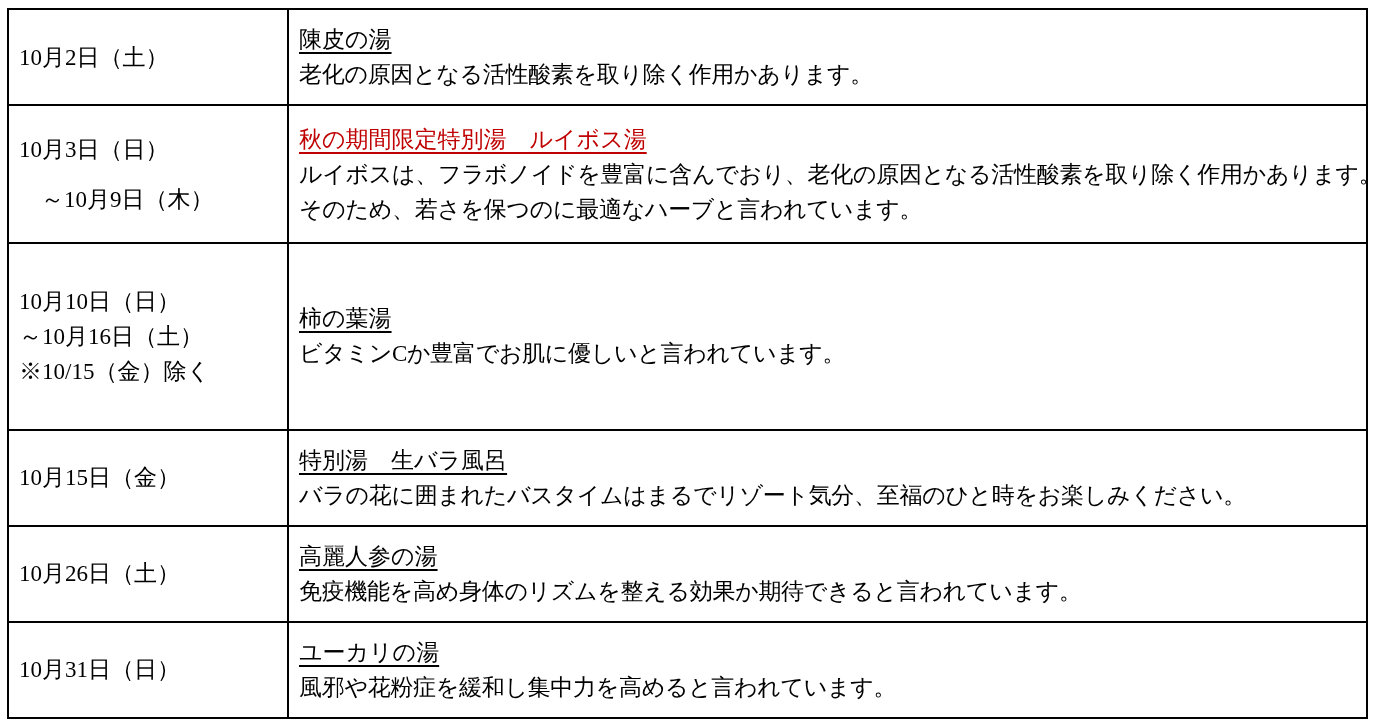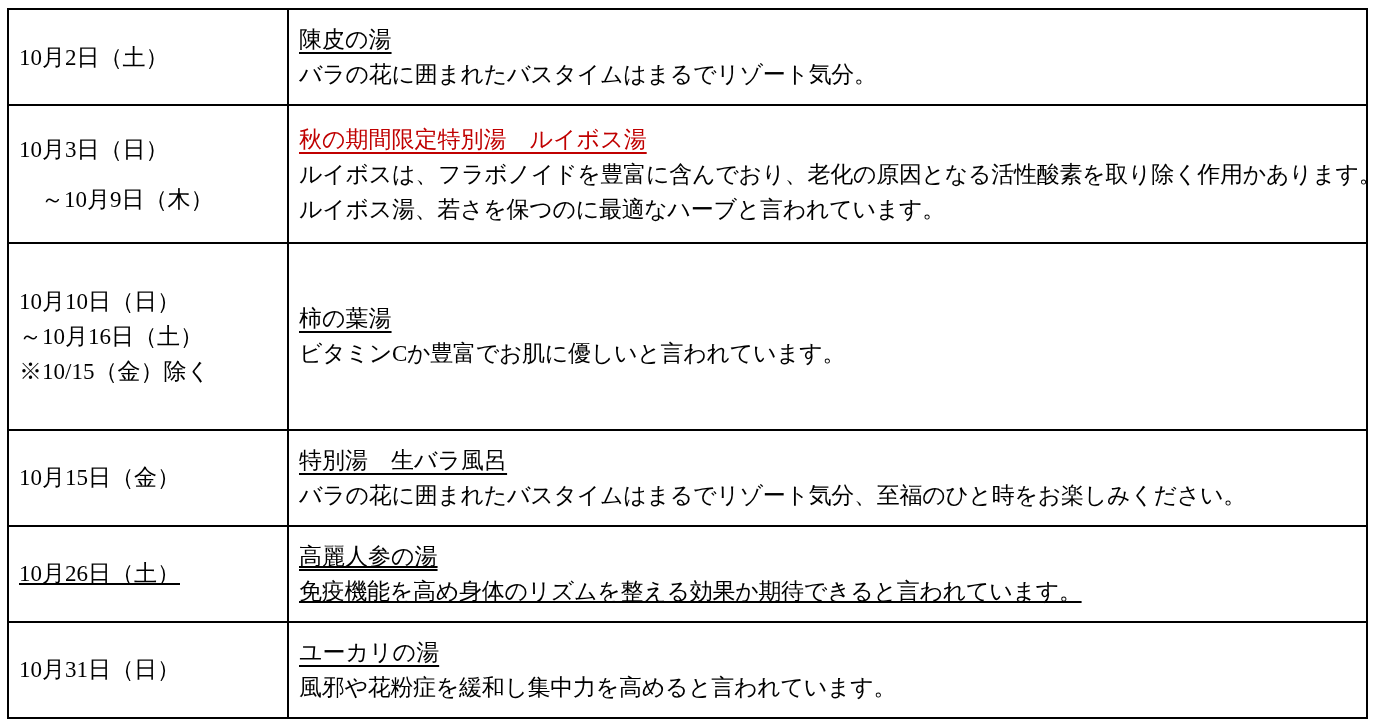--- a/index.html
+++ b/index.html
@@ -44,53 +44,53 @@
     text-decoration: underline;
   }
   .desc-line { white-space: nowrap; letter-spacing: -0.3px; }
   
   tr.r1 { height: 80px; }
   tr.r2 { height: 112px; }
   tr.r3 { height: 155px; }
   tr.r4 { height: 73px; }
   tr.r5 { height: 74px; }
   tr.r6 { height: 72px; }
-  tr.r7 { height: 68px; text-decoration: underline; }
+  tr.r7 { height: 68px; }
   tr.r8 { height: 72px; padding-left: 12px; }
 </style>
 </head>
 <body>
 
 <div class="page">
   <table class="schedule">
     <colgroup>
       <col class="c-date">
       <col class="c-content">
     </colgroup>
     <tbody>
 
       <tr class="r1">
         <td class="date-cell">
           <div class="date-line">10月2日（土）</div>
         </td>
         <td class="content-cell">
           <div class="bath-title"><span class="u">陳皮の湯</span></div>
-          <div class="desc-line">バラの花に囲まれたバスタイムはまるでリゾート気分。</div>
+          <div class="desc-line">老化の原因となる活性酸素を取り除く作用かあります。</div>
         </td>
       </tr>
 
       <tr class="r2">
         <td class="date-cell">
           <div class="date-line">10月3日（日）</div>
           <div class="date-line indent-1">～10月9日（木）</div>
         </td>
         <td class="content-cell">
           <div class="bath-title red"><span class="u">秋の期間限定特別湯　ルイボス湯</span></div>
           <div class="desc-line">ルイボスは、フラボノイドを豊富に含んでおり、老化の原因となる活性酸素を取り除く作用かあります。</div>
-          <div class="desc-line">ルイボス湯、若さを保つのに最適なハーブと言われています。</div>
+          <div class="desc-line">そのため、若さを保つのに最適なハーブと言われています。</div>
         </td>
       </tr>
 
       <tr class="r3">
         <td class="date-cell">
           <div class="date-line">10月10日（日）</div>
           <div class="date-line">～10月16日（土）</div>
           <div class="date-line">※10/15（金）除く</div>
         </td>
         <td class="content-cell">

